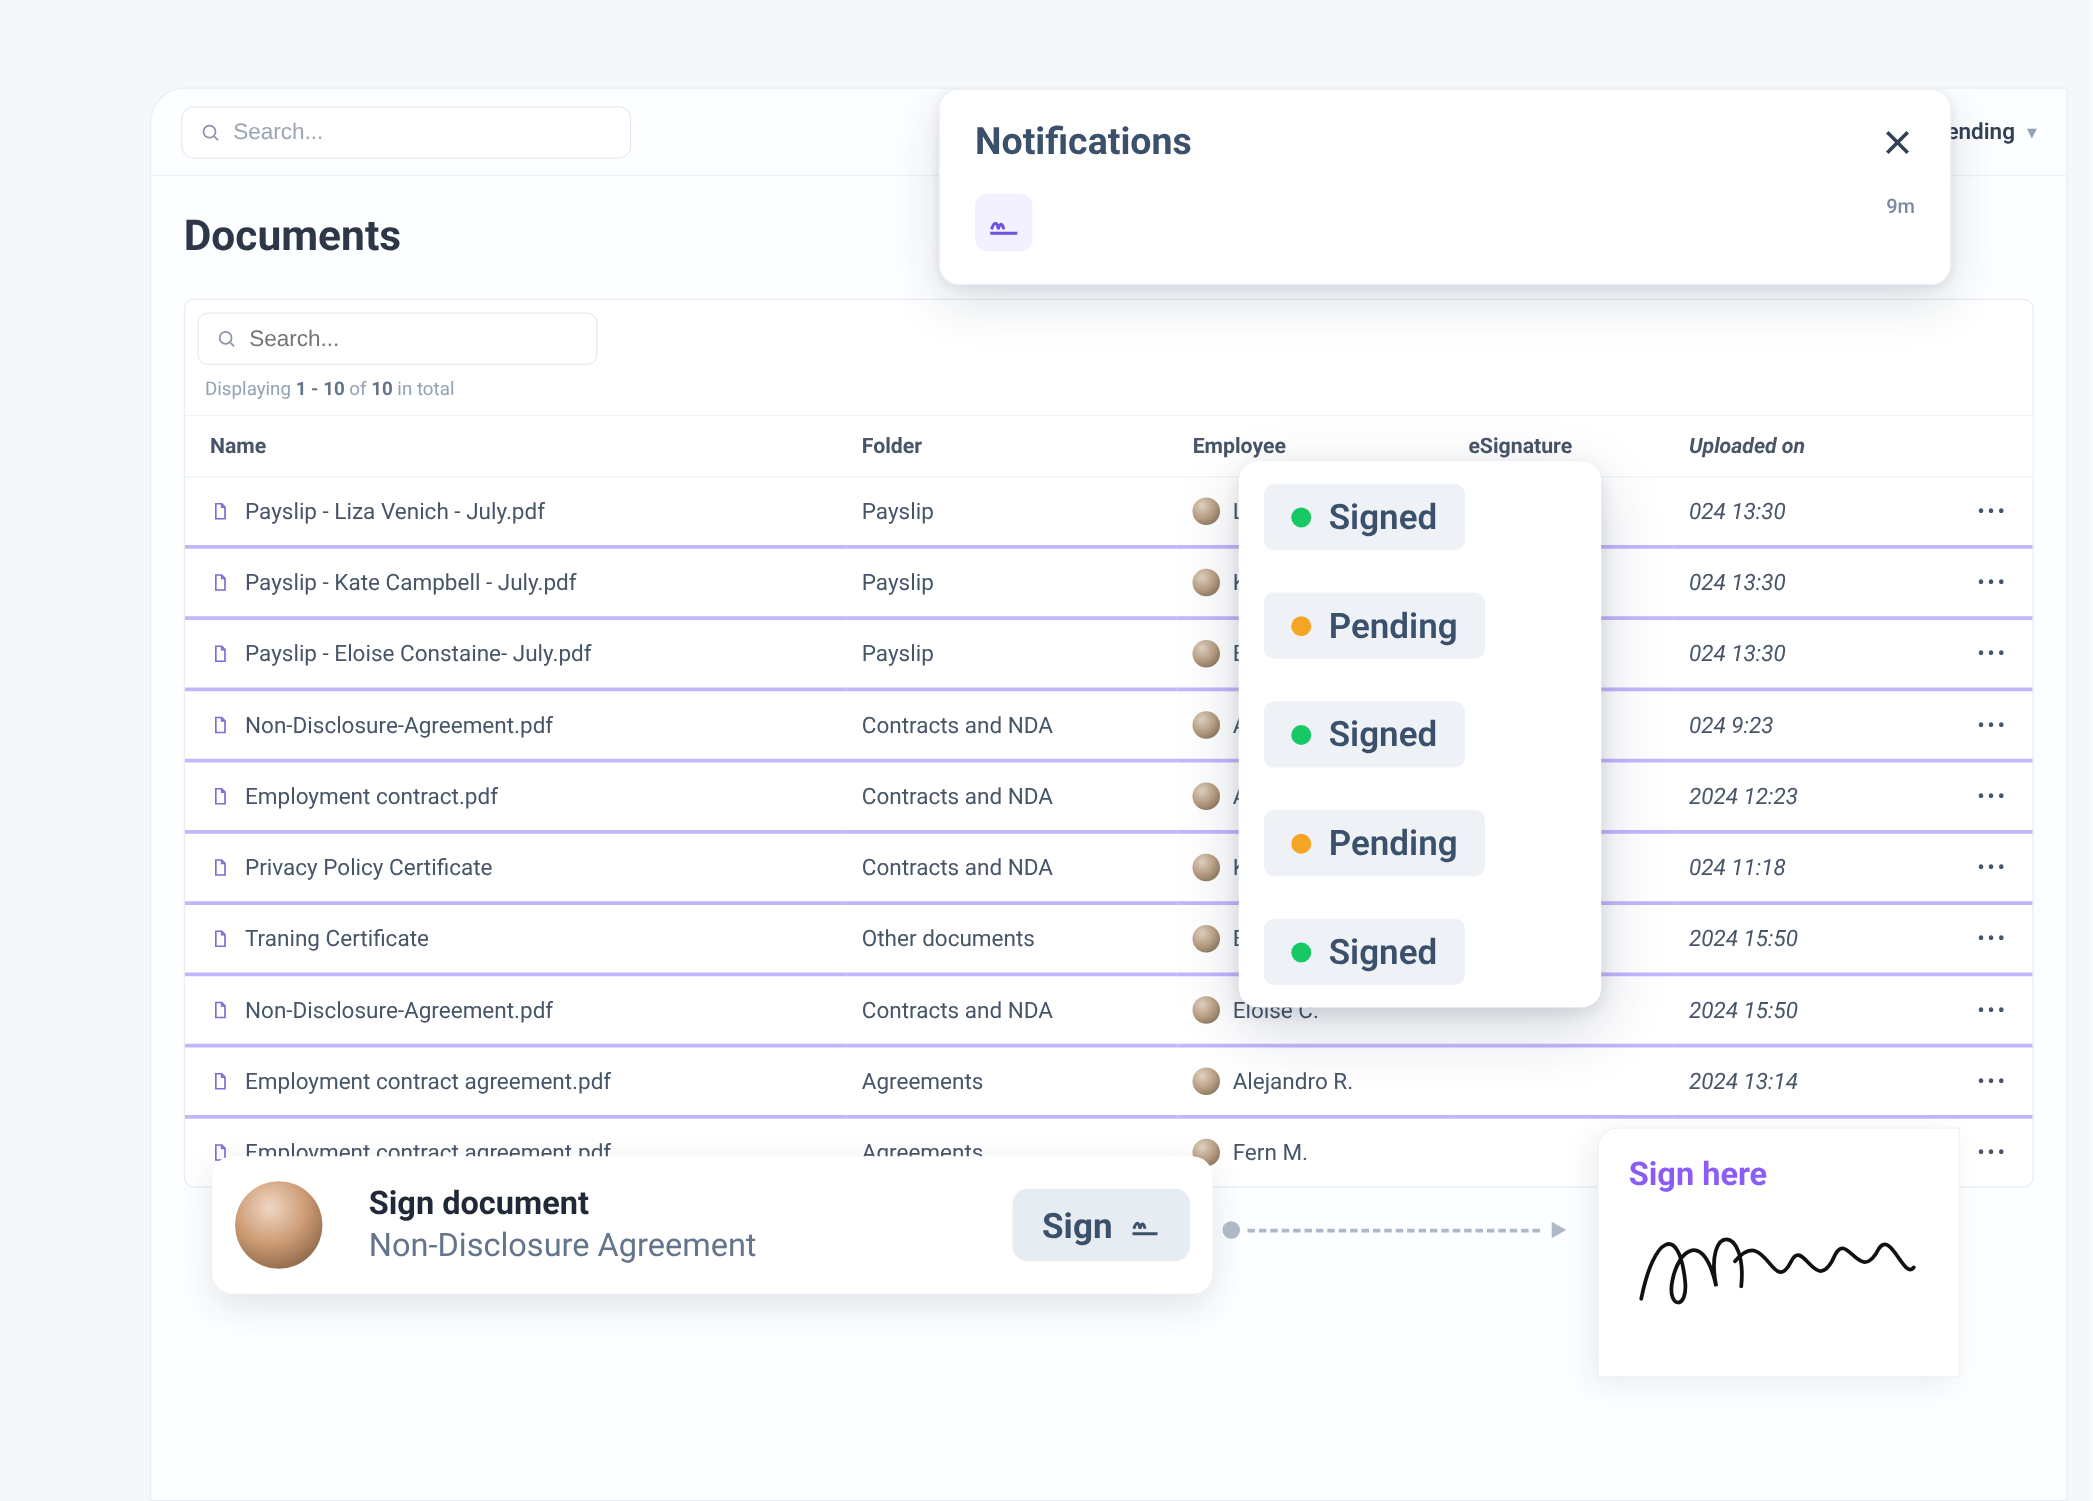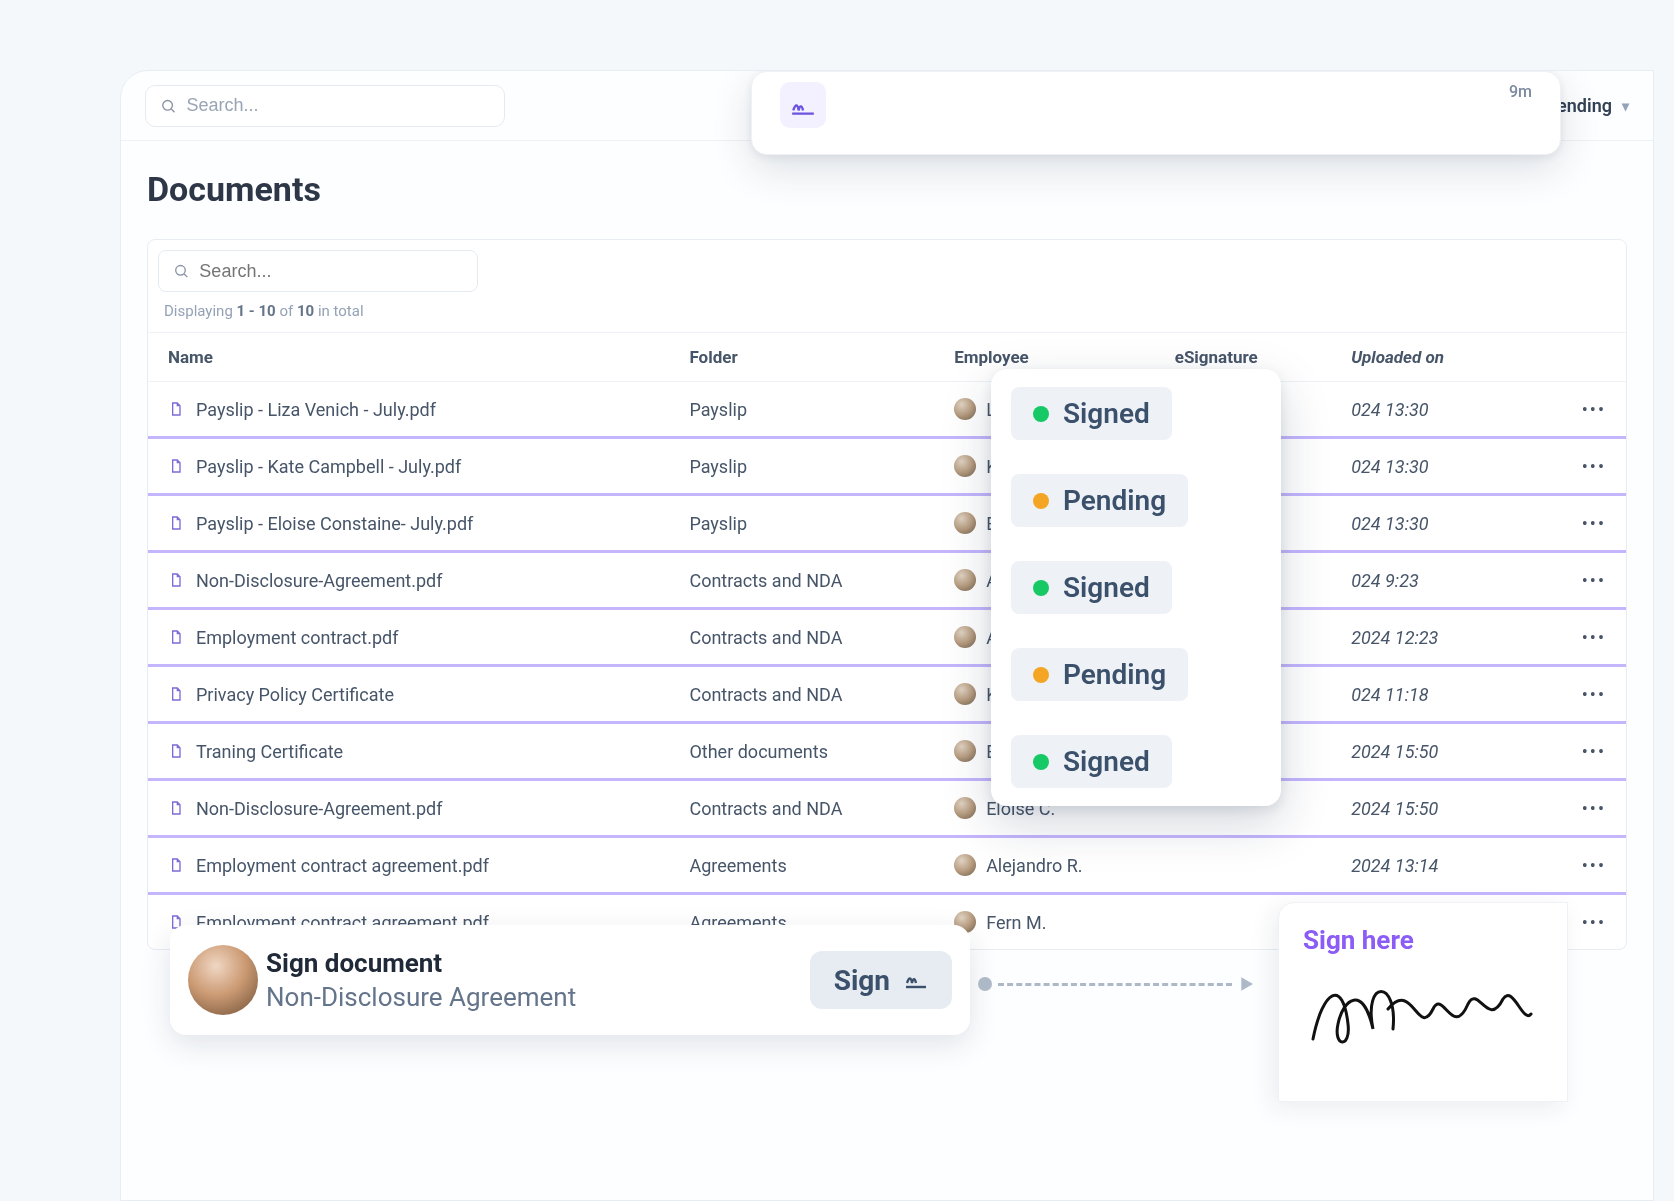--- a/index.html
+++ b/index.html
@@ -240,21 +240,21 @@
     position: absolute;
     left: 170px;
     top: 925px;
     width: 800px;
     height: 110px;
     background: #fff;
     border-radius: 16px;
     box-shadow: 0 10px 30px rgba(20,40,70,.12);
     display: flex; align-items: center;
     padding: 0 18px;
-    gap: 8px;
+    gap: 37px;
   }
   .sign-av {
     width: 70px; height: 70px; border-radius: 50%;
     background: radial-gradient(circle at 40% 30%, #f0d7c4 0%, #cc9b74 45%, #6c4e34 100%);
   }
   .sign-titles { display: flex; flex-direction: column; }
   .sign-t1 { font-size: 26px; font-weight: 700; color: #1f2937; }
   .sign-t2 { font-size: 26px; font-weight: 400; color: #64748b; margin-top: 4px; }
   .sign-btn {
     margin-left: auto;
@@ -585,20 +585,29 @@
               </td>
               <td class="col-esig"></td>
               <td class="col-up">2024 13:03</td>
               <td class="col-menu row-menu">•••</td>
             </tr>
           </tbody>
       </table>
     </div>
 
     <div class="notif">
+      <div class="notif-head">
+        <div class="notif-title">Notifications</div>
+        <div class="notif-close">
+          <svg width="28" height="28" viewBox="0 0 24 24" fill="none" stroke="currentColor" stroke-width="2.5">
+              <line x1="5" y1="5" x2="19" y2="19"></line>
+              <line x1="19" y1="5" x2="5" y2="19"></line>
+            </svg>
+        </div>
+      </div>
       <div class="notif-item">
         <div class="notif-icbox">
           <svg width="26" height="26" viewBox="0 0 24 24" fill="none" stroke="currentColor" stroke-width="2.2">
               <path d="M3 17c2-6 4-6 5 0 1-5 3-5 4 0"></path>
               <line x1="2" y1="20" x2="22" y2="20"></line>
             </svg>
         </div>
         <div class="notif-ago">9m</div>
       </div>
     </div>

